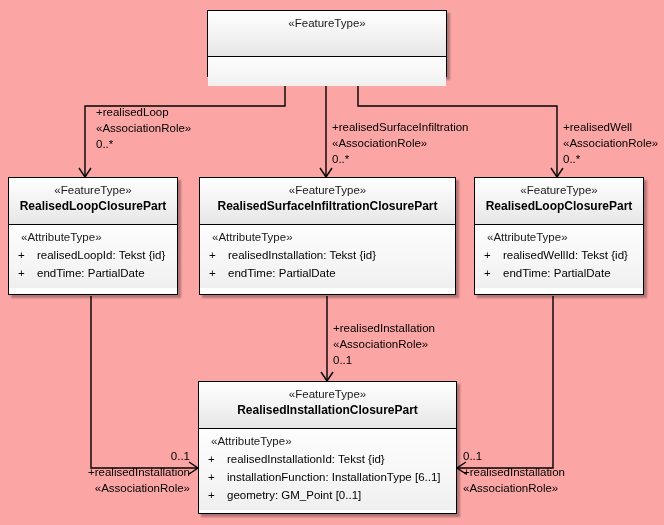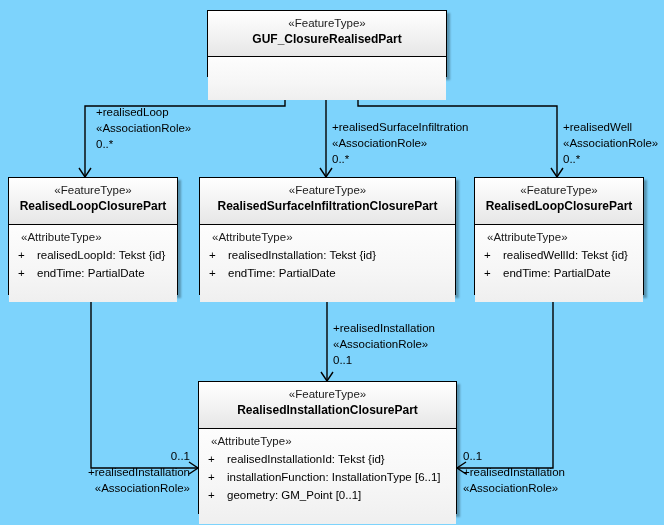--- a/index.html
+++ b/index.html
@@ -7,21 +7,21 @@
     padding: 0;
     background: #ffffff;
   }
   body {
     font-family: "Liberation Sans", sans-serif;
   }
   #diagram {
     position: relative;
     width: 664px;
     height: 525px;
-    background: #7dd3fc;
+    background: #fca5a5;
     overflow: hidden;
   }
   #wires {
     position: absolute;
     left: 0;
     top: 0;
     width: 664px;
     height: 525px;
     pointer-events: none;
   }
@@ -50,21 +50,21 @@
   }
   .cls-name {
     font-size: 12px;
     font-weight: bold;
     color: #000000;
     line-height: 16px;
     white-space: nowrap;
   }
   .uml-body {
     background: linear-gradient(to bottom, #fdfdfd 0%, #f6f6f6 60%, #efefef 100%);
-    padding: 4px 0 20px 0;
+    padding: 4px 0 6px 0;
   }
   .attr-stereo {
     font-size: 11.5px;
     color: #1a1a1a;
     line-height: 17px;
     padding-left: 12px;
     white-space: nowrap;
   }
   .attr-row {
     display: block;
@@ -119,21 +119,20 @@
 
       <path d="M 91 296 L 91 468 L 198 468" marker-end="url(#openArrow)"></path>
 
       <path d="M 553 296 L 553 468 L 457 468" marker-end="url(#openArrow)"></path>
     </g>
   </svg>
 
   <div class="uml-class" style="left:207px; top:10px; width:240px; height:67px;">
     <div class="uml-head" style="height:46px;">
       <div class="stereo">«FeatureType»</div>
-      <div class="cls-name">GUF_ClosureRealisedPart</div>
     </div>
     <div class="uml-body" style="height:19px;"></div>
   </div>
 
   <div class="uml-class" style="left:8px; top:177px; width:170px; height:118px;">
     <div class="uml-head" style="height:47px;">
       <div class="stereo">«FeatureType»</div>
       <div class="cls-name">RealisedLoopClosurePart</div>
     </div>
     <div class="uml-body">

